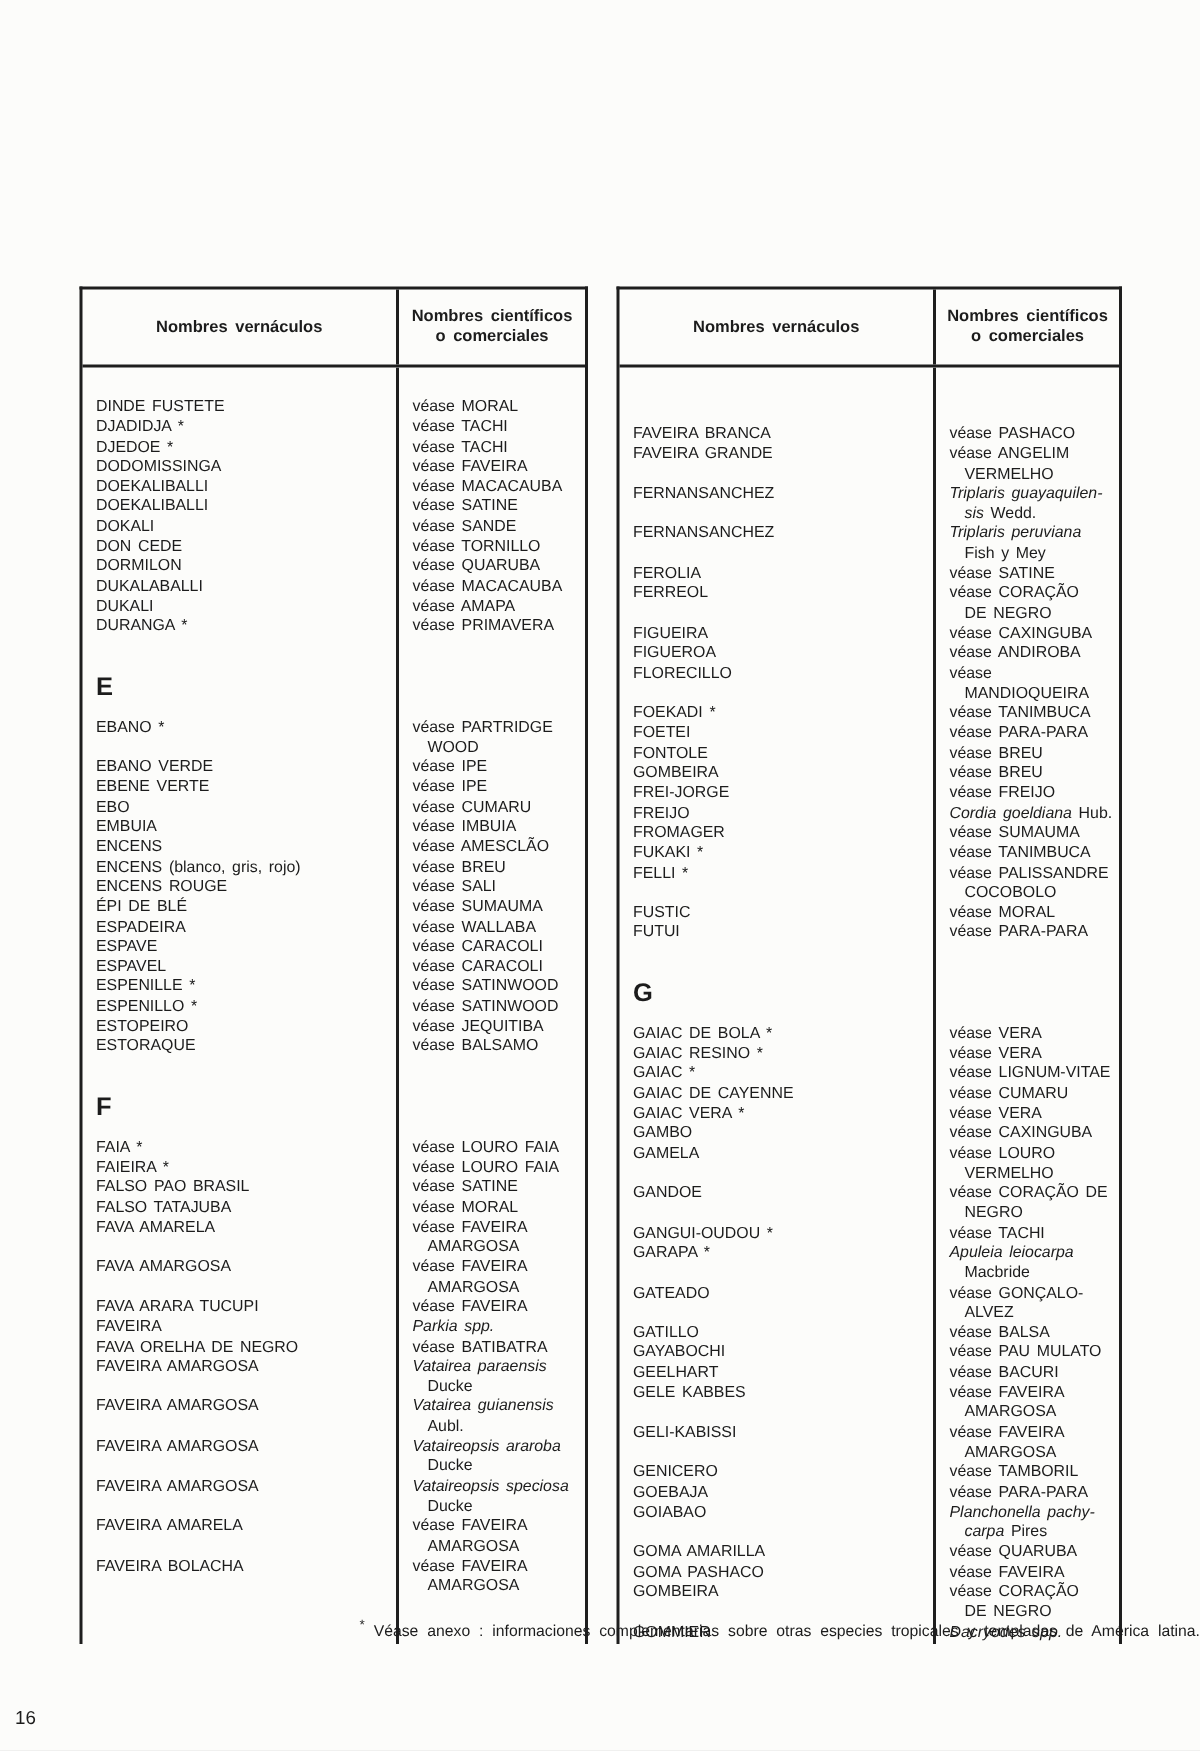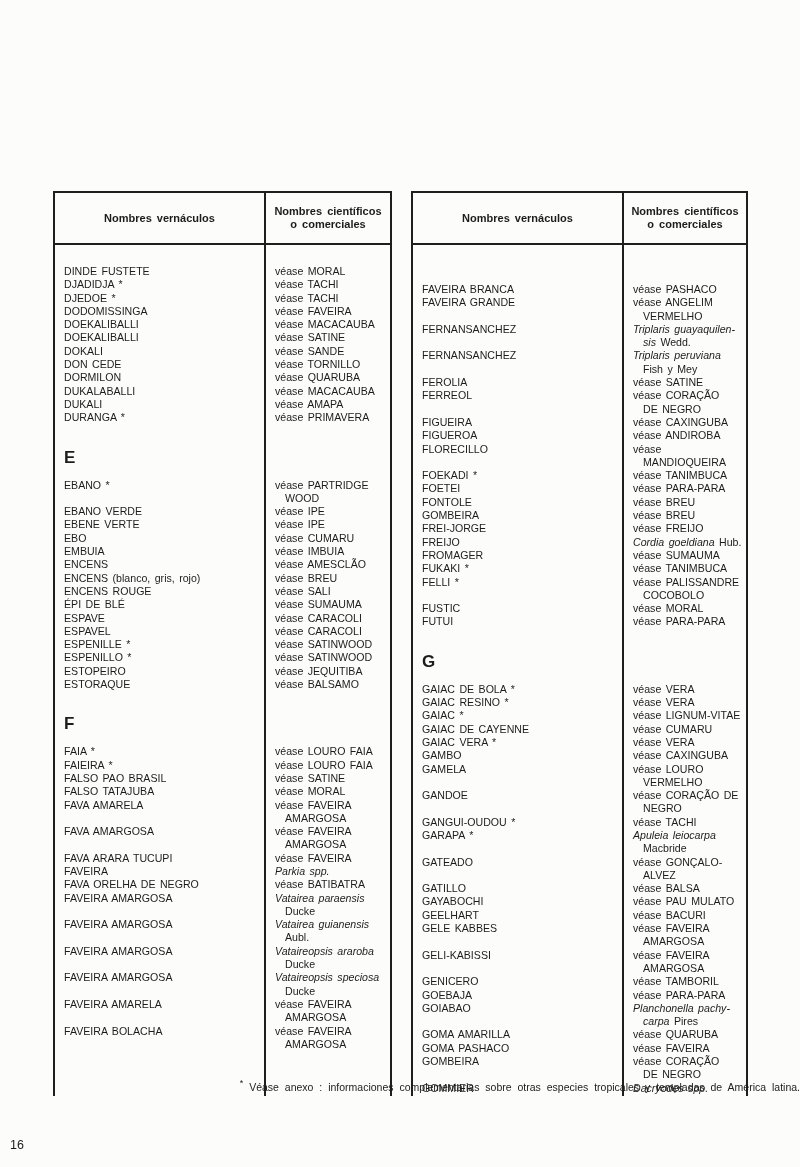--- a/index.html
+++ b/index.html
@@ -139,20 +139,24 @@
         </div>
         <div class="trow">
           <div class="cell-v">ENCENS ROUGE</div>
           <div class="cell-s"><span>véase SALI</span></div>
         </div>
         <div class="trow">
           <div class="cell-v">ÉPI DE BLÉ</div>
           <div class="cell-s"><span>véase SUMAUMA</span></div>
         </div>
         <div class="trow">
+          <div class="cell-v">ESPADEIRA</div>
+          <div class="cell-s"><span>véase WALLABA</span></div>
+        </div>
+        <div class="trow">
           <div class="cell-v">ESPAVE</div>
           <div class="cell-s"><span>véase CARACOLI</span></div>
         </div>
         <div class="trow">
           <div class="cell-v">ESPAVEL</div>
           <div class="cell-s"><span>véase CARACOLI</span></div>
         </div>
         <div class="trow">
           <div class="cell-v">ESPENILLE *</div>
           <div class="cell-s"><span>véase SATINWOOD</span></div>

